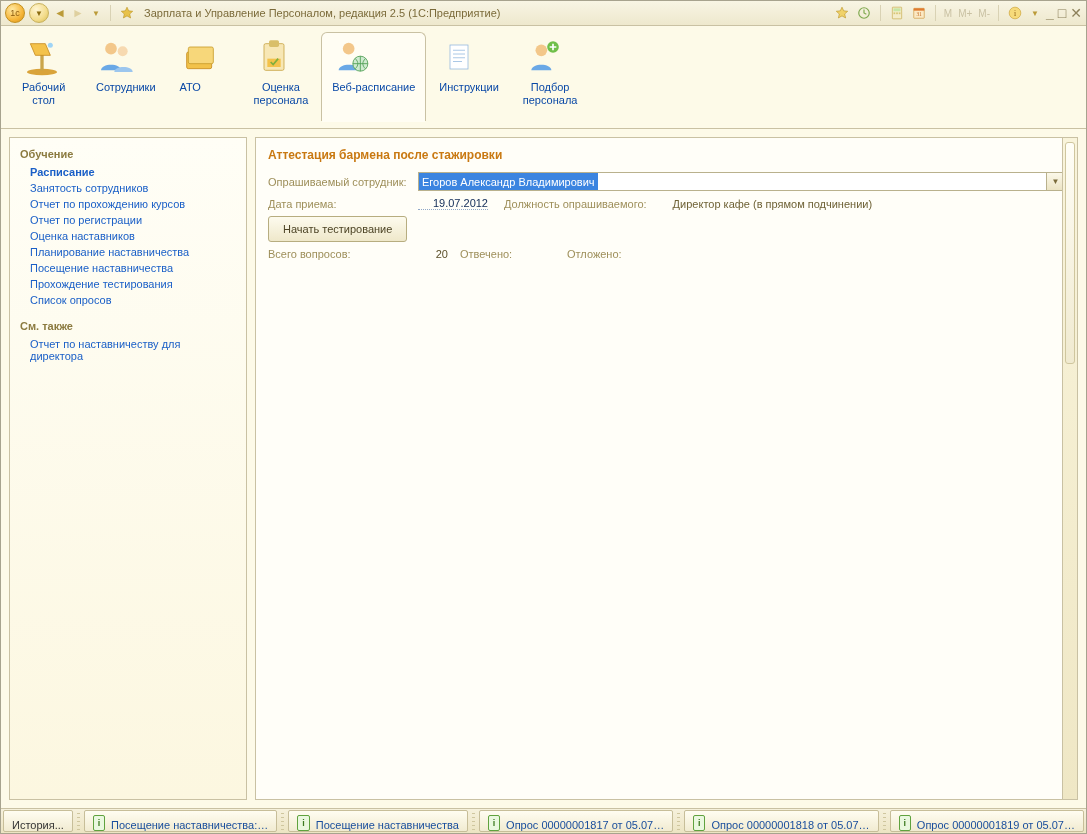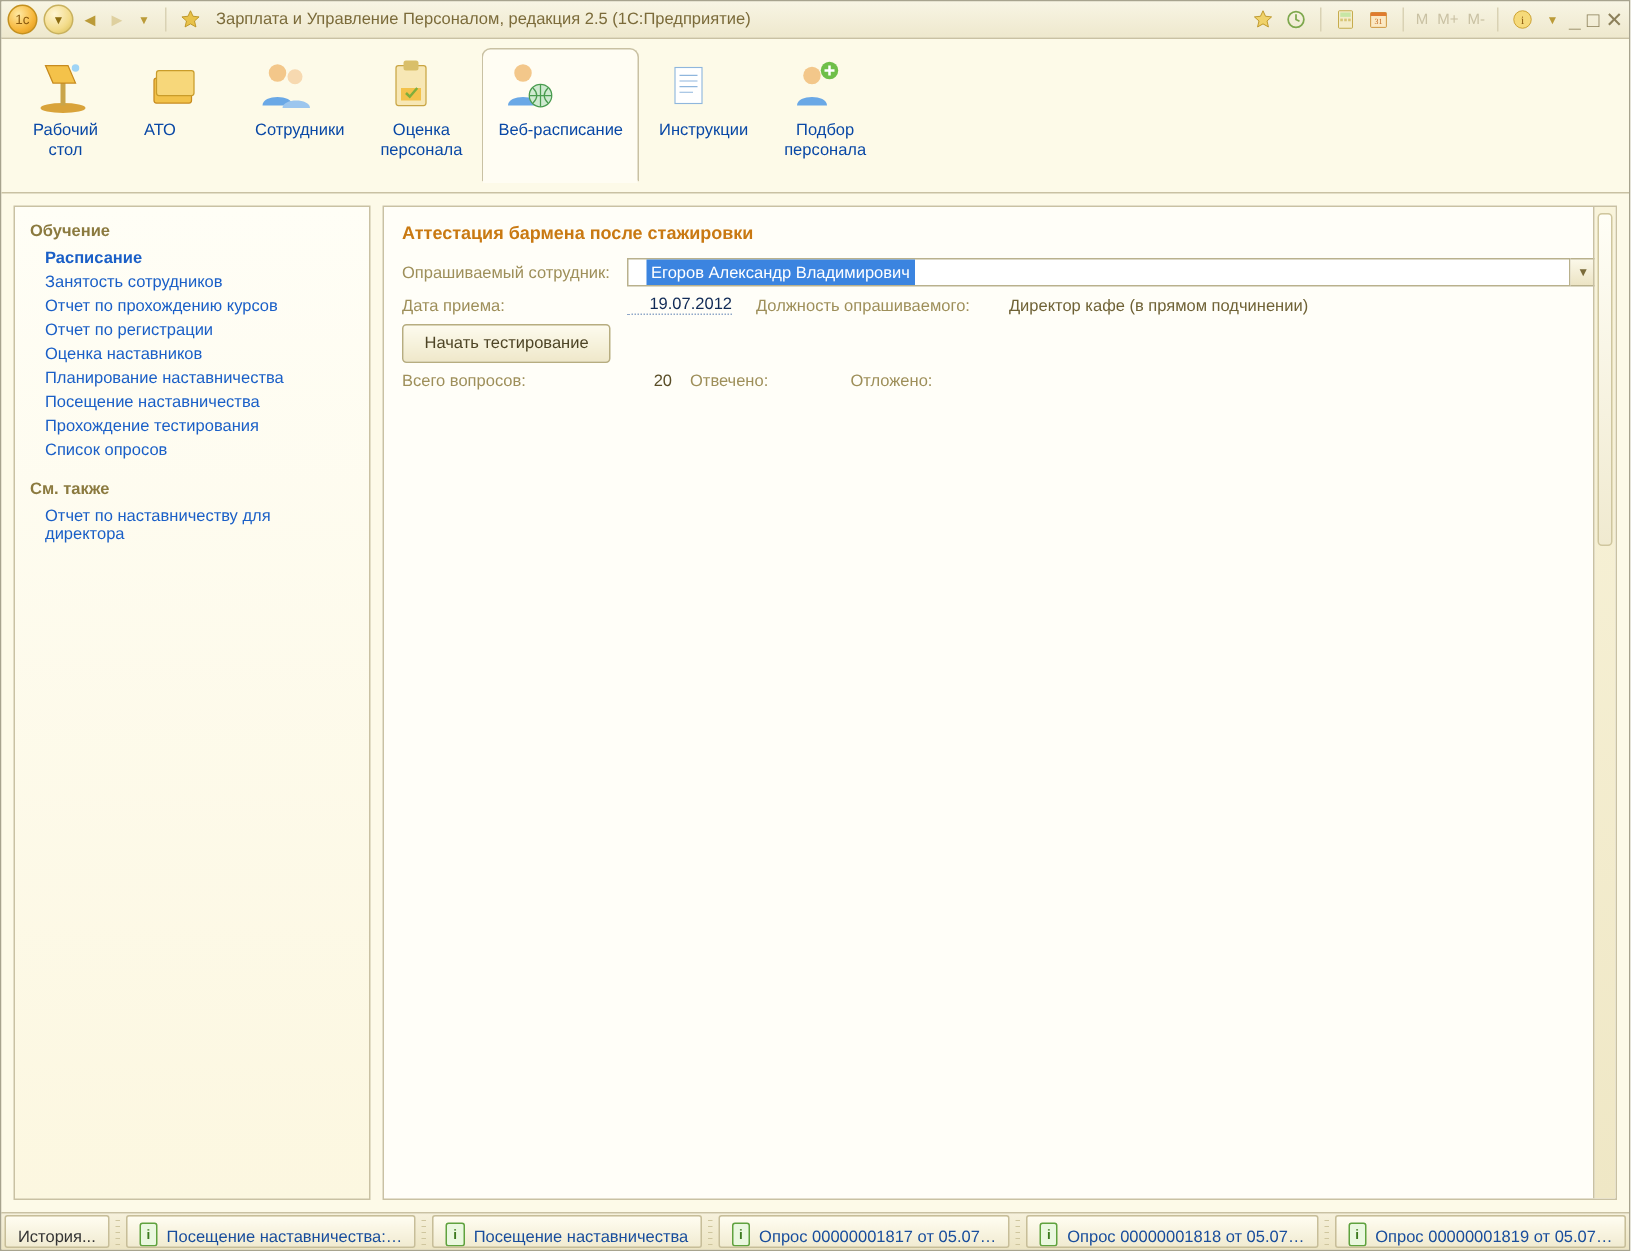--- a/index.html
+++ b/index.html
@@ -122,21 +122,21 @@
   }
   .ptitle{color:var(--title);font-size:12px;margin:0 0 10px 0;}
   .frow{display:flex;align-items:center;margin-bottom:6px;gap:6px;}
   .lbl{color:var(--label);}
   .inputwrap{flex:1;position:relative;display:flex;}
   .textinp{
     flex:1;height:19px;border:1px solid #b9b18d;background:#fff;
     color:#1a1a1a;padding:0 18px 0 4px;box-sizing:border-box;font:11px Tahoma;
   }
   .sel-overlay{
-    position:absolute;left:13px;top:1px;bottom:1px;
+    position:absolute;left:1px;top:1px;bottom:1px;
     padding:0 3px;color:#fff;display:flex;align-items:center;
     background:#3b84e0;white-space:nowrap;
   }
   .dd{
     width:17px;border:1px solid #b9b18d;border-left:none;
     background:linear-gradient(#fbf8e9,#ece4c4);
     display:flex;align-items:center;justify-content:center;color:#7a6b3a;font-size:8px;
   }
   .val-underline{color:#102a56;border-bottom:1px dotted #8fa7c8;}
   .btn{
@@ -249,36 +249,36 @@
             <path d="M10 8 L28 8 L34 22 L16 22 Z" fill="#f4c24a" stroke="#c78b1f"></path>
             <circle cx="34" cy="10" r="3" fill="#9fd4f6"></circle>
           </svg>
       </div>
       <span style="white-space:pre-line">Рабочий
 стол</span>
     </div>
     <div class="rtab">
       <div class="ricon">
         <svg viewBox="0 0 48 48" width="40" height="40">
-            <rect x="8" y="18" width="30" height="20" rx="2" fill="#f2c24a" stroke="#c78b1f"></rect>
-            <rect x="10" y="12" width="30" height="20" rx="2" fill="#f7d77a" stroke="#c99c2a"></rect>
-          </svg>
-      </div>
-      <span>АТО</span>
-    </div>
-    <div class="rtab">
-      <div class="ricon">
-        <svg viewBox="0 0 48 48" width="40" height="40">
             <circle cx="18" cy="14" r="7" fill="#f3c78a"></circle>
             <path d="M6 40c0-9 24-9 24 0z" fill="#6aa8e6"></path>
             <circle cx="32" cy="17" r="6" fill="#f7d9b0"></circle>
             <path d="M22 42c0-8 22-8 22 0z" fill="#9cc6ee"></path>
           </svg>
       </div>
       <span>Сотрудники</span>
+    </div>
+    <div class="rtab">
+      <div class="ricon">
+        <svg viewBox="0 0 48 48" width="40" height="40">
+            <rect x="8" y="18" width="30" height="20" rx="2" fill="#f2c24a" stroke="#c78b1f"></rect>
+            <rect x="10" y="12" width="30" height="20" rx="2" fill="#f7d77a" stroke="#c99c2a"></rect>
+          </svg>
+      </div>
+      <span>АТО</span>
     </div>
     <div class="rtab">
       <div class="ricon">
         <svg viewBox="0 0 48 48" width="40" height="40">
             <rect x="12" y="8" width="24" height="32" rx="2" fill="#f7e7b5" stroke="#c9a544"></rect>
             <rect x="18" y="4" width="12" height="8" rx="2" fill="#d9bf6a"></rect>
             <rect x="16" y="26" width="16" height="10" fill="#f3c24a"></rect>
             <path d="M20 30l3 3 6-7" stroke="#7fae3d" fill="none" stroke-width="2"></path>
           </svg>
       </div>

